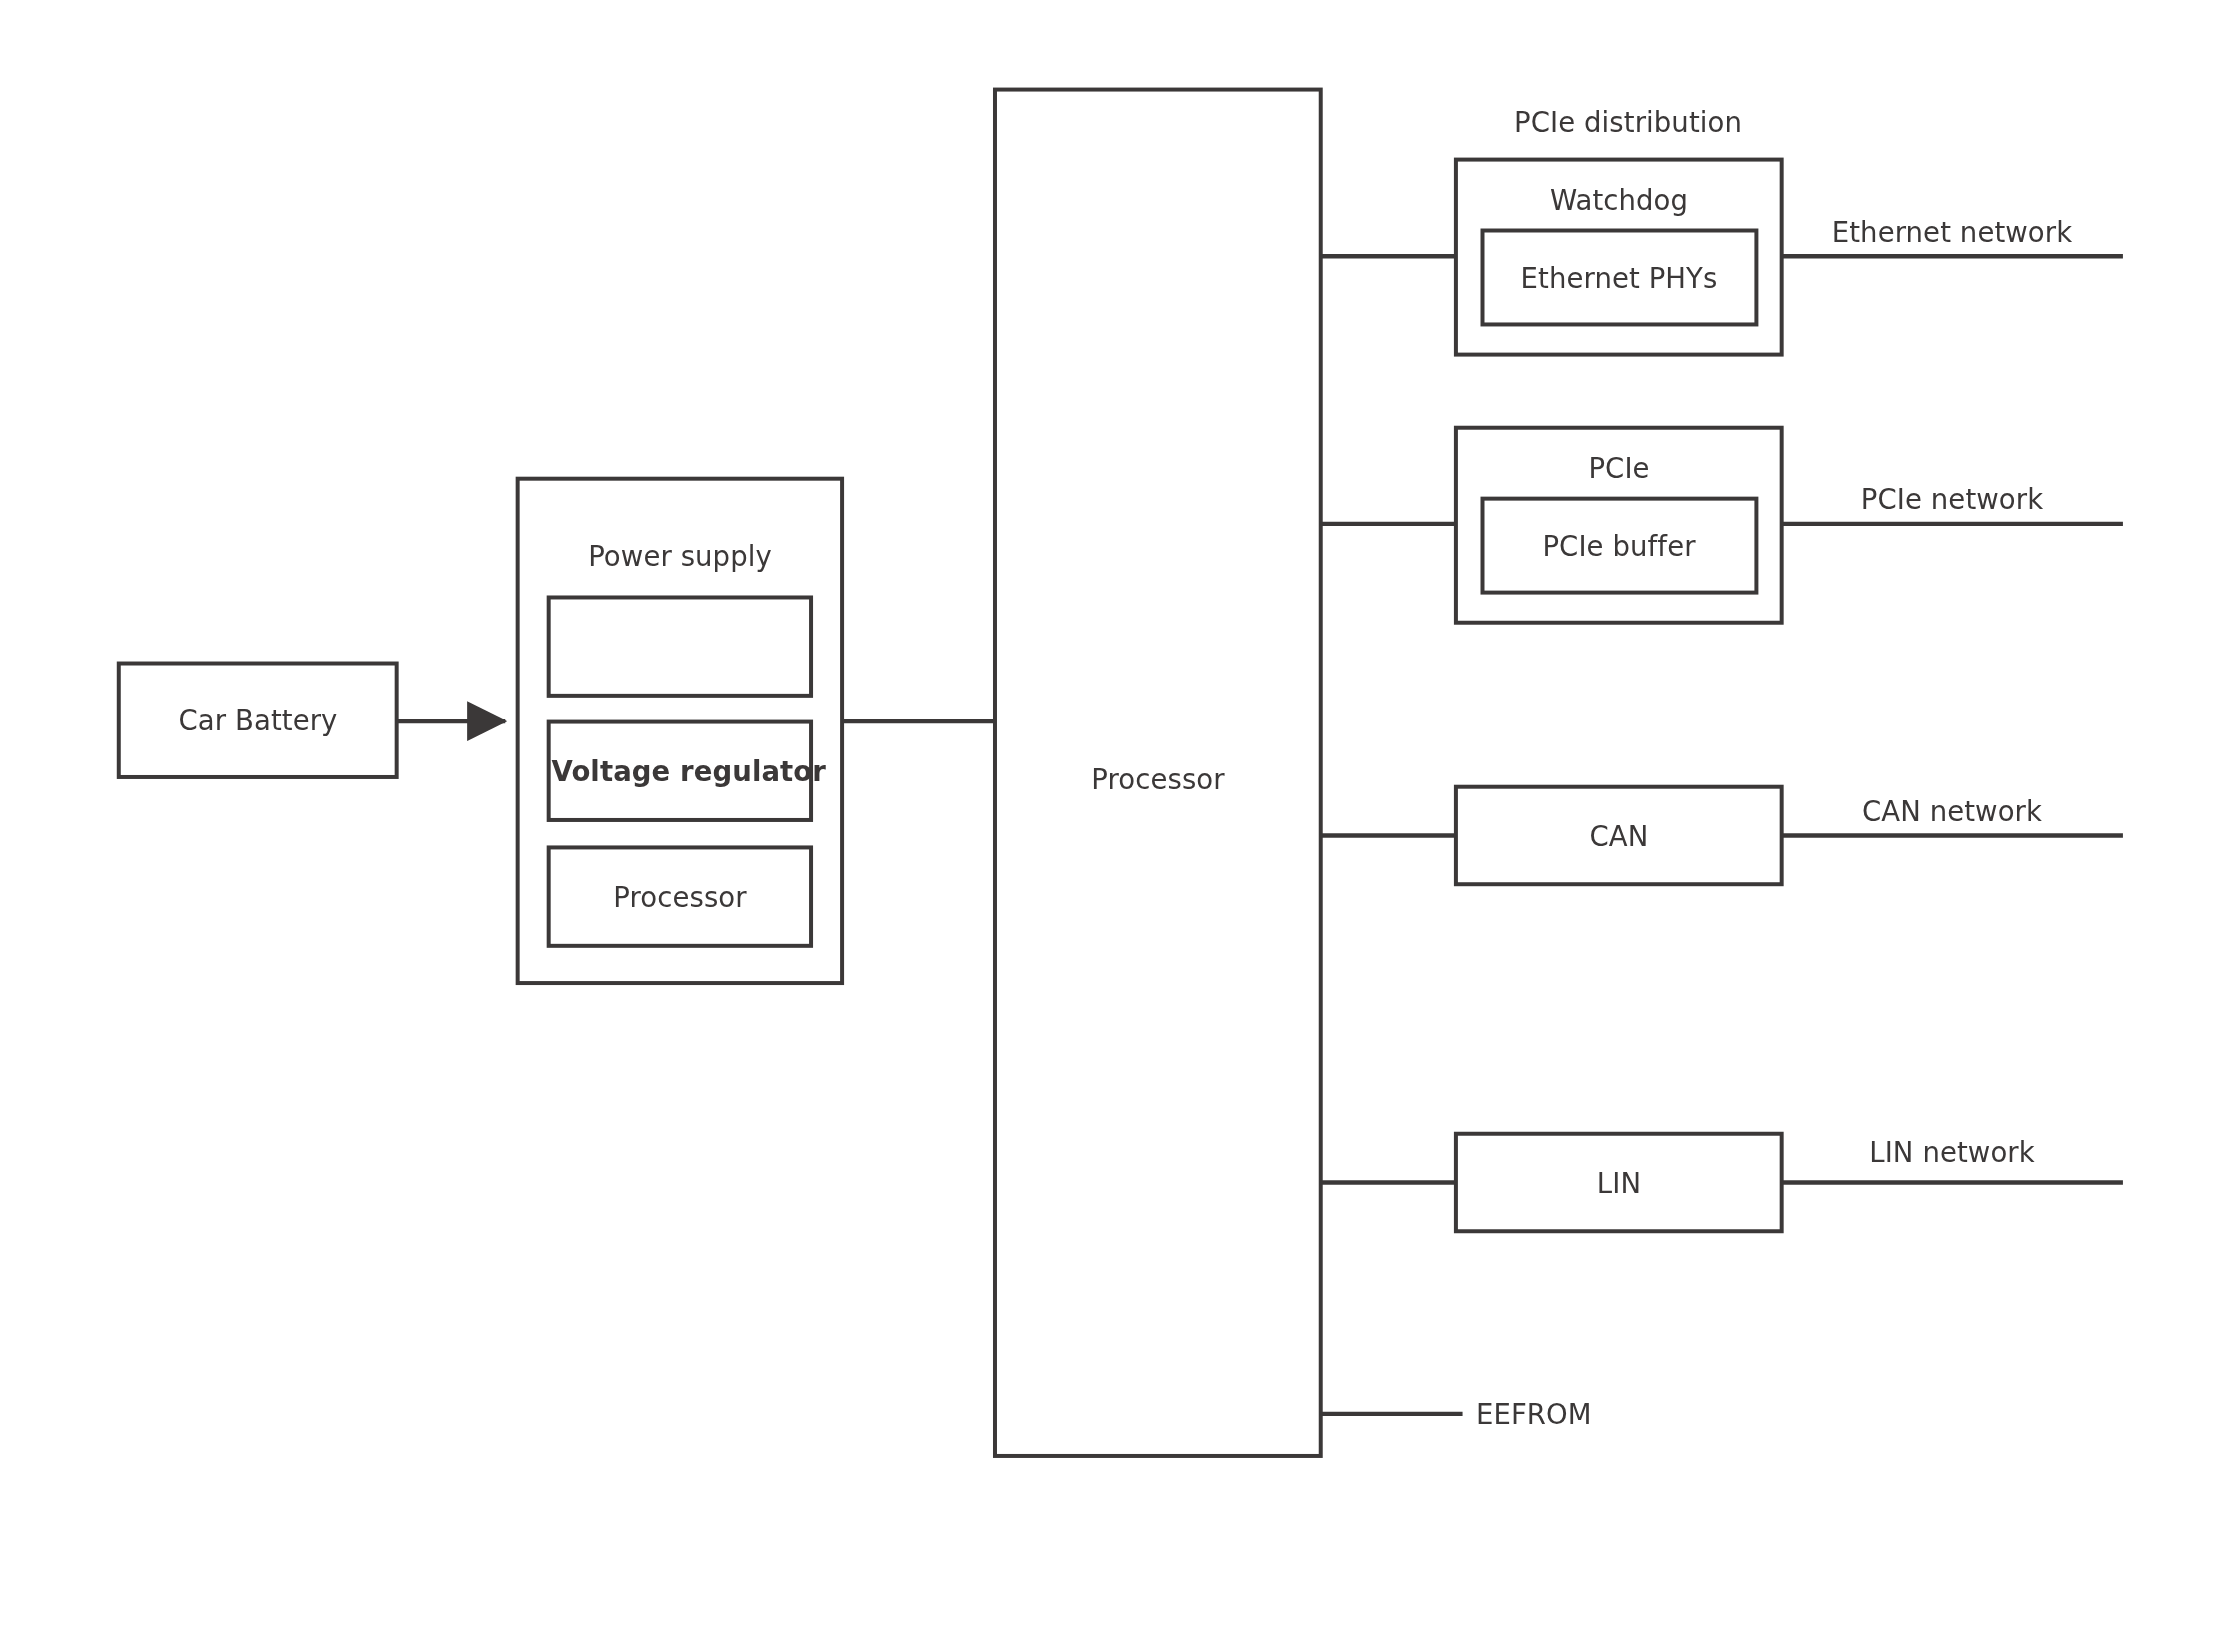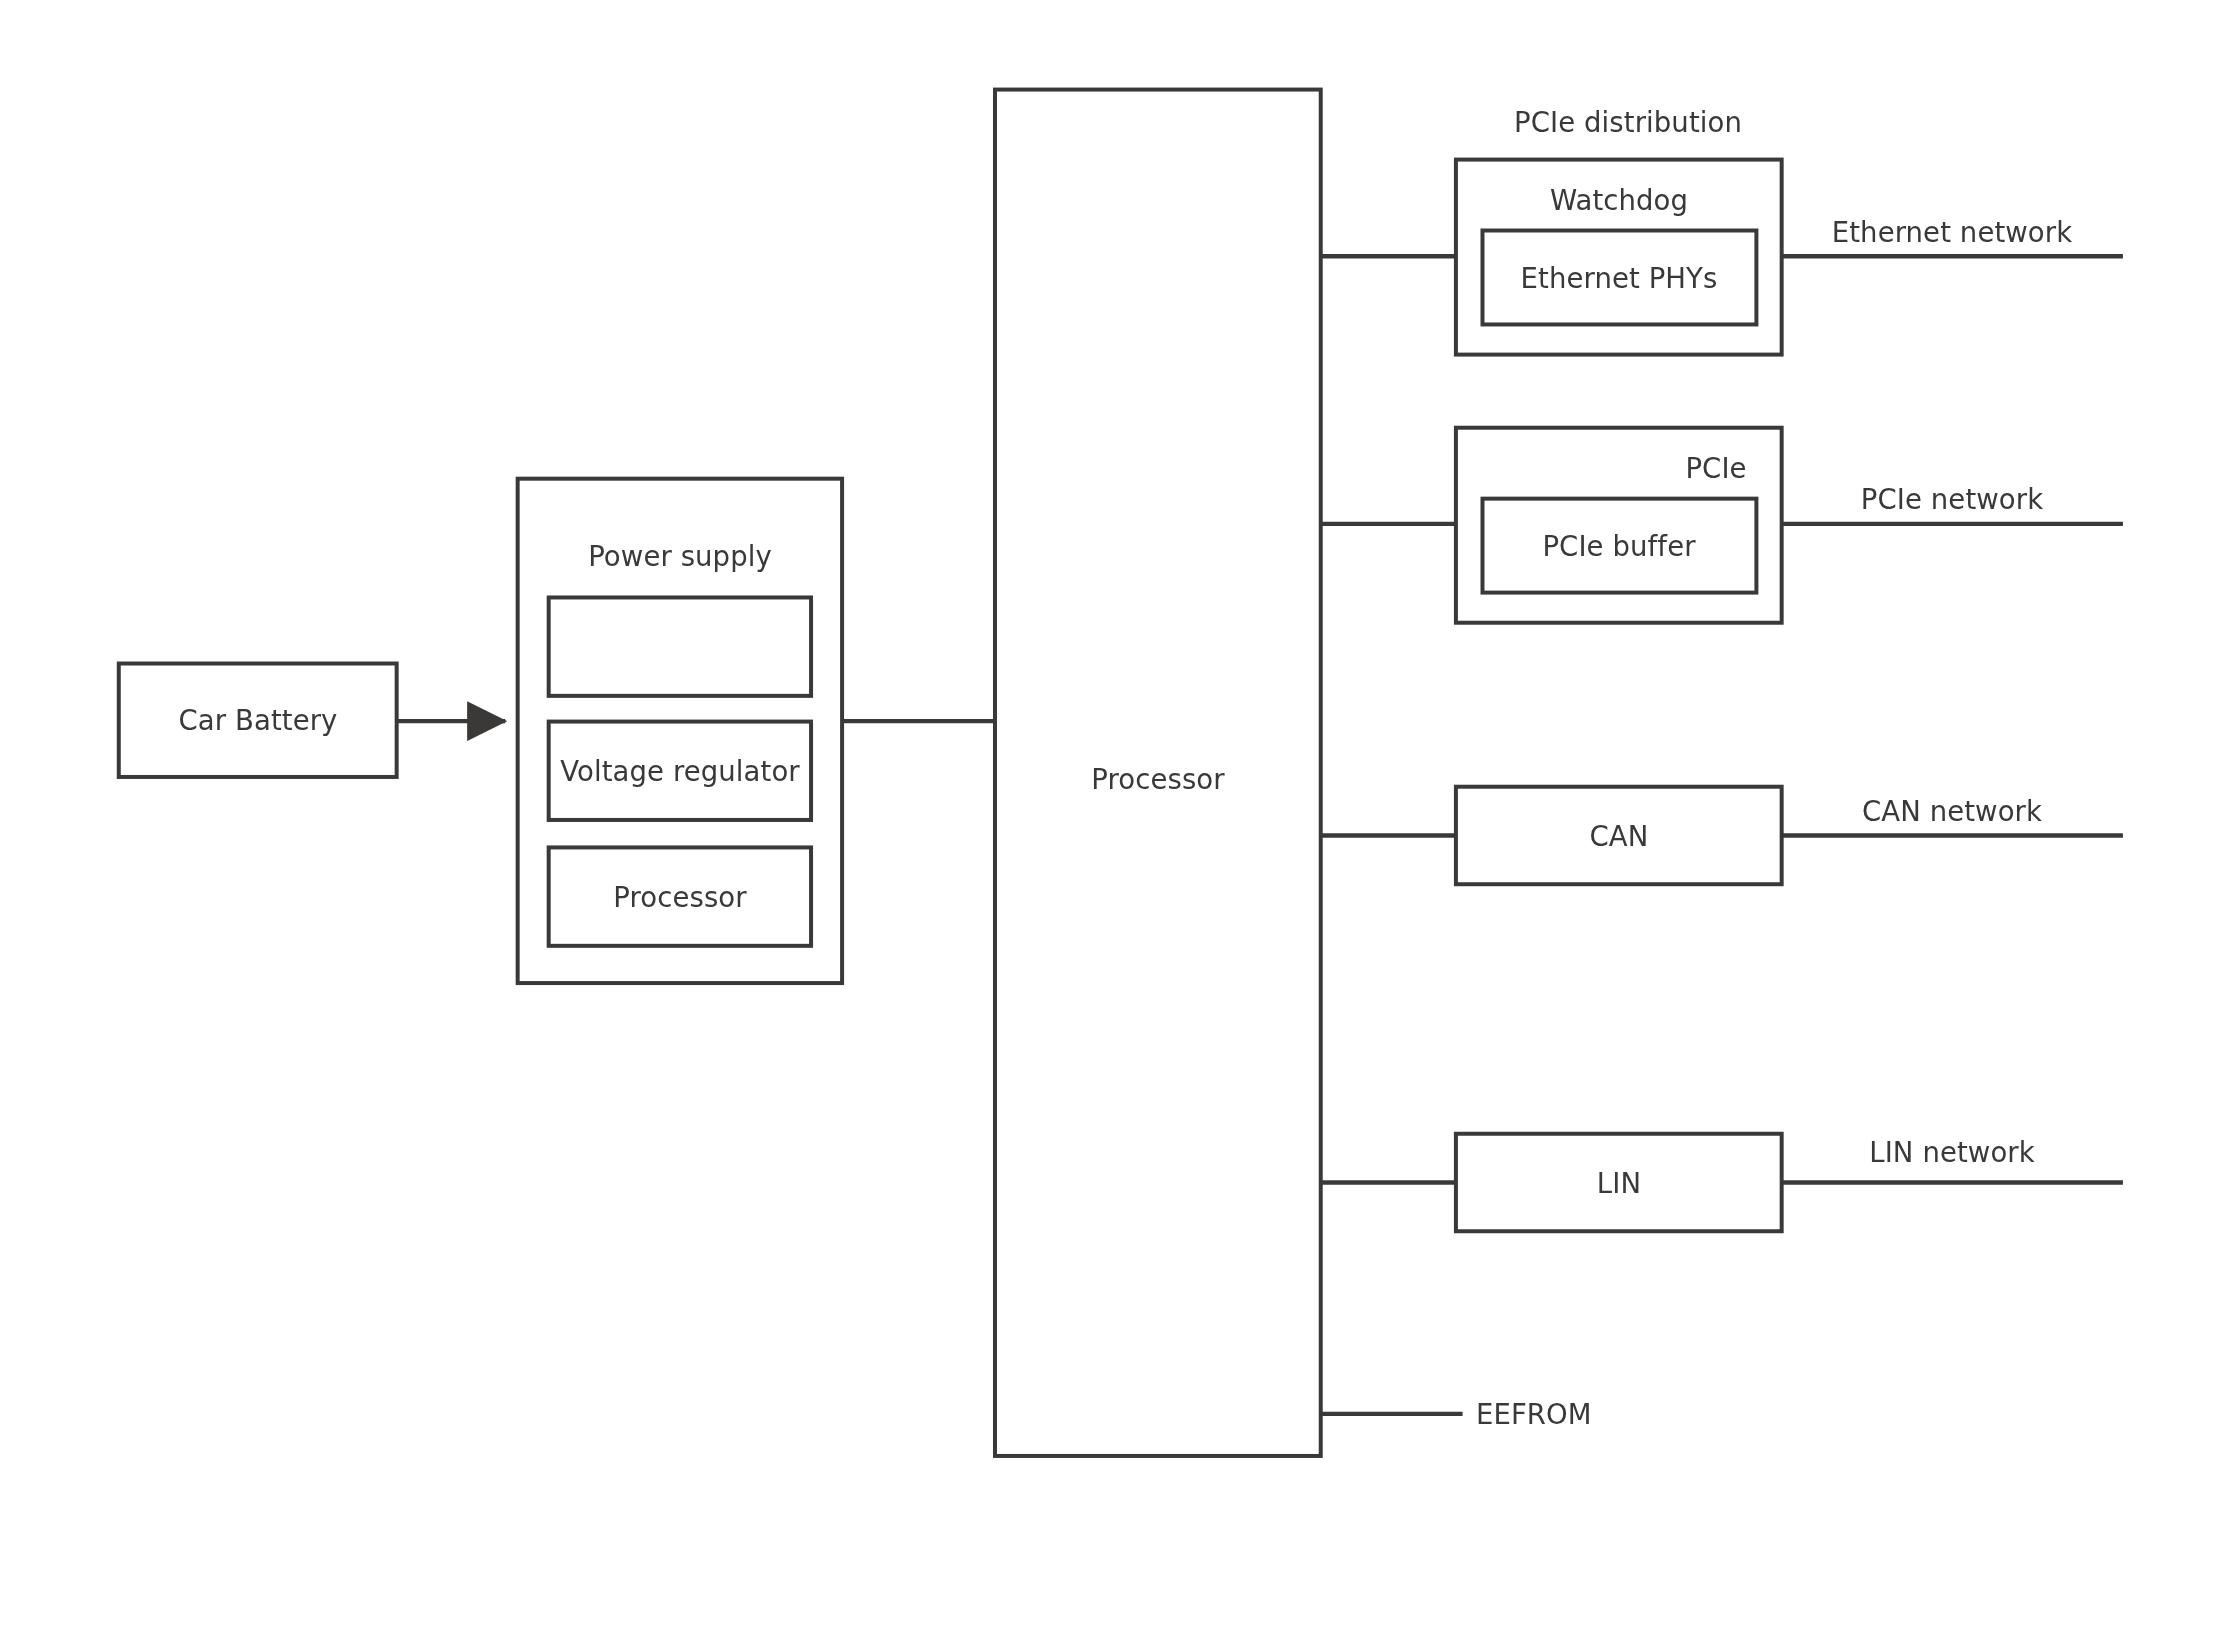--- a/index.html
+++ b/index.html
@@ -91,35 +91,35 @@
     <line x1="4020" y1="2668" x2="4790" y2="2668" stroke="#3b3838" stroke-width="10"></line>
 
     <line x1="2980" y1="3190" x2="3300" y2="3190" stroke="#3b3838" stroke-width="10"></line>
   </svg>
 
   <div class="lbl center-xy" style="left:258px; top:720px; width:275px;">Car Battery</div>
 
   <div class="lbl center-x" style="left:680px; top:520px; width:310px;margin-top:20px;">Power supply</div>
 
 
-  <div class="lbl center-xy" style="left:680px; top:771px; width:257px;">Voltage regulator</div>
+  <div class="lbl center-xy" style="left:680px; top:771px; width:257px;font-weight:bold;">Voltage regulator</div>
 
   <div class="lbl center-xy" style="left:680px; top:897px; width:257px;">Processor</div>
 
   <div class="lbl center-xy" style="left:1158px; top:779px; width:310px;">Processor</div>
 
   <div class="lbl center-x" style="left:1628px; top:106px; width:399px;">PCIe distribution</div>
 
   <div class="lbl center-x" style="left:1619px; top:184px; width:310px;">Watchdog</div>
 
   <div class="lbl center-xy" style="left:1619px; top:278px; width:275px;">Ethernet PHYs</div>
 
   <div class="lbl center-x" style="left:1952px; top:216px; width:399px;">Ethernet network</div>
 
-  <div class="lbl center-x" style="left:1716px; top:452px; width:310px;">PCIe</div>
+  <div class="lbl center-x" style="left:1619px; top:452px; width:310px;">PCIe</div>
 
   <div class="lbl center-xy" style="left:1619px; top:546px; width:275px;text-align:center;">PCIe buffer</div>
 
   <div class="lbl center-x" style="left:1952px; top:483px; width:399px;">PCIe network</div>
 
   <div class="lbl center-xy" style="left:1619px; top:836px; width:310px;">CAN</div>
 
   <div class="lbl center-x" style="left:1952px; top:795px; width:399px;">CAN network</div>
 
   <div class="lbl center-xy" style="left:1619px; top:1183px; width:310px;">LIN</div>

